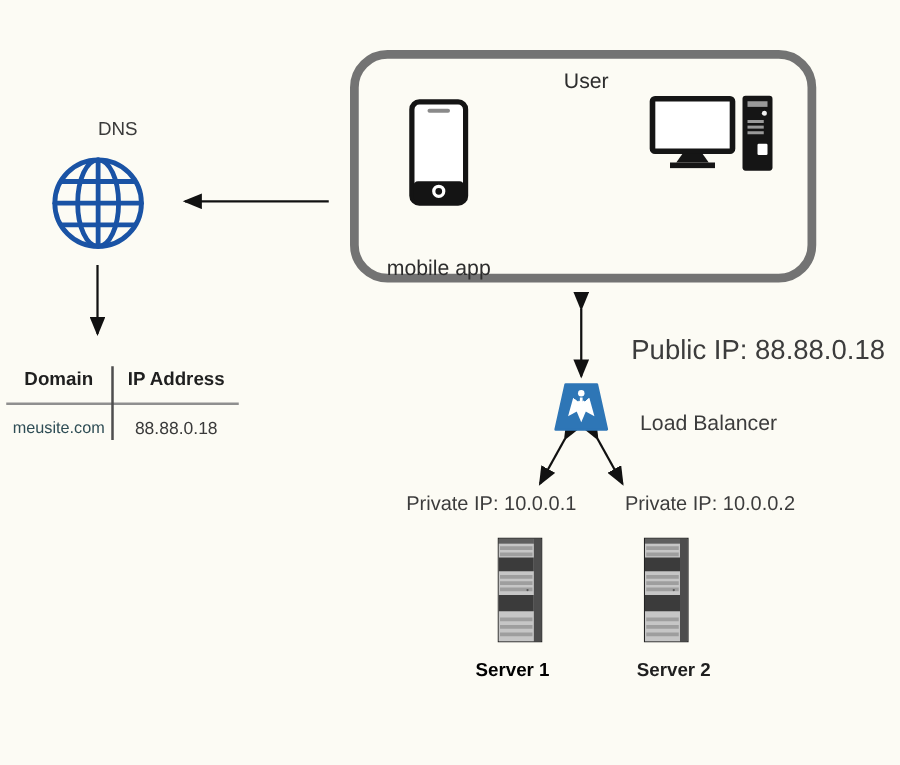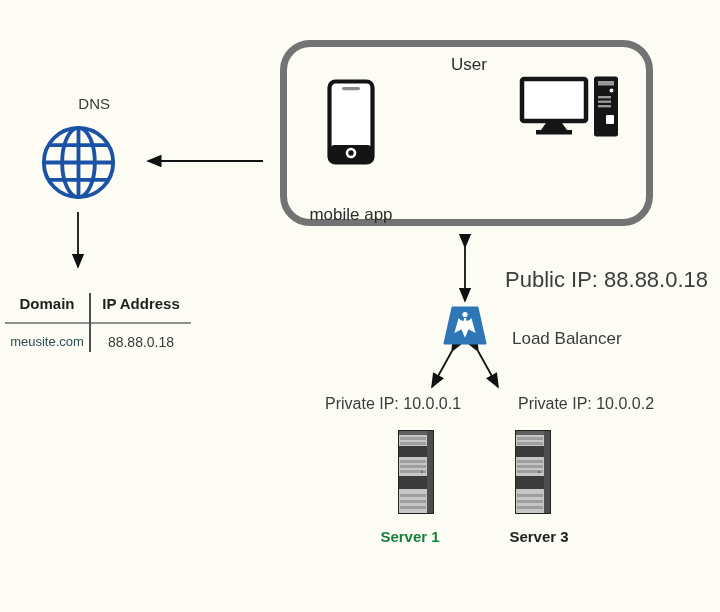--- a/index.html
+++ b/index.html
@@ -42,24 +42,24 @@
   .tbl-cell.c1{left:0;width:84px;text-align:center;font-size:13px;color:#2e4d55;}
   .tbl-cell.c2{left:86px;width:100px;text-align:center;font-size:14px;color:#3a3a3a;}
 
   
   .public-ip{left:505px;top:267px;font-size:22px;color:#3c3c3c;}
   .lb-icon{left:443px;top:306px;width:44px;height:39px;}
   .lb-label{left:512px;top:317px;font-size:17px;color:#3c3c3c;margin-top:12px;}
 
   
   .private-ip-1{left:325px;top:395px;width:150px;text-align:left;font-size:16px;color:#3c3c3c;}
-  .private-ip-2{left:493px;top:395px;width:150px;text-align:center;font-size:16px;color:#3c3c3c;margin-left:18px;}
+  .private-ip-2{left:493px;top:395px;width:150px;text-align:center;font-size:16px;color:#3c3c3c;}
   .server-icon-1{left:398px;top:430px;width:36px;height:84px;}
   .server-icon-2{left:515px;top:430px;width:36px;height:84px;}
-  .server-label-1{left:360px;top:528px;width:100px;text-align:center;font-size:15px;font-weight:bold;color:#15803d;}
+  .server-label-1{left:360px;top:528px;width:100px;text-align:center;font-size:15px;font-weight:bold;color:#000000;}
   .server-label-2{left:489px;top:528px;width:100px;text-align:center;font-size:15px;font-weight:bold;color:#1f1f1f;}
 </style>
 </head>
 <body>
 
 <div id="canvas" style="background: rgb(252, 251, 244);">
 
   <svg class="abs arrows" viewBox="0 0 720 612" xmlns="http://www.w3.org/2000/svg">
     <defs>
       <marker id="ah-black" markerWidth="9" markerHeight="7" refX="7.5" refY="3.5" orient="auto">
@@ -174,15 +174,15 @@
       <rect x="2" y="64" width="26" height="3"></rect>
         <rect x="2" y="70" width="26" height="3"></rect>
       <rect x="2" y="76" width="26" height="3"></rect>
     </g>
     <rect x="1" y="16" width="28" height="11" fill="#3b3b3b"></rect>
     <rect x="1" y="46" width="28" height="13" fill="#3b3b3b"></rect>
     <circle cx="24" cy="42" r="0.9" fill="#555"></circle>
   </svg>
 
   <div class="abs lbl server-label-1">Server 1</div>
-  <div class="abs lbl server-label-2">Server 3</div>
+  <div class="abs lbl server-label-2">Server 2</div>
 
 </div>
 
 </body></html>

